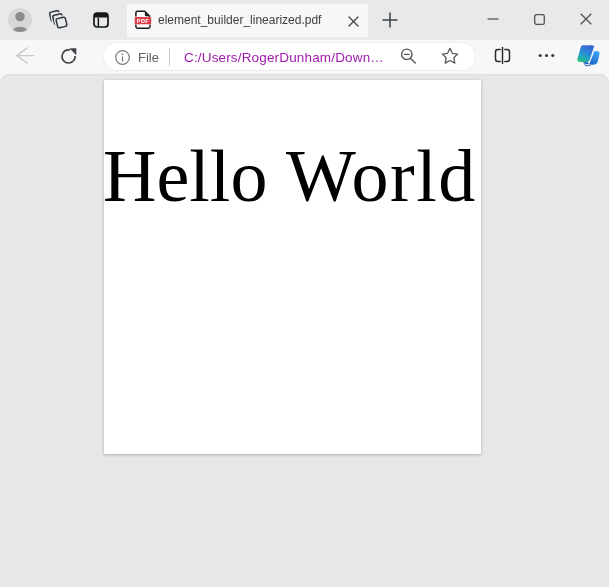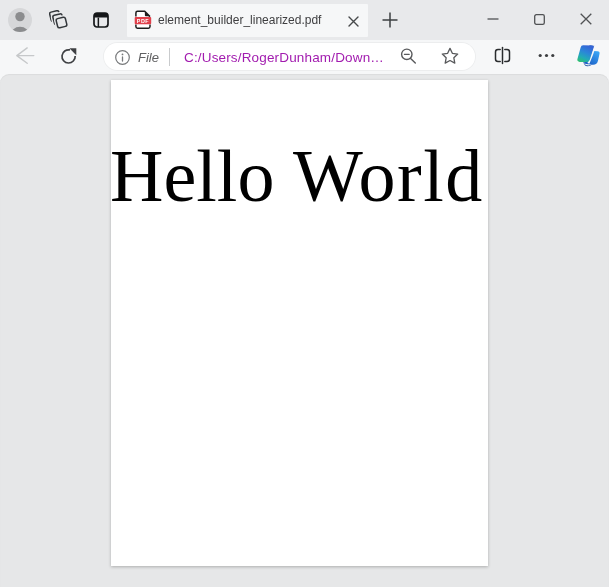--- a/index.html
+++ b/index.html
@@ -6,25 +6,25 @@
   html,body { width:609px; height:587px; overflow:hidden; }
   body { font-family:"Liberation Sans", sans-serif; position:relative; background:#f6f7f8; }
   .abs { position:absolute; }
   
   #titlebar { position:absolute; left:0; top:0; width:609px; height:40px; background:rgba(232,233,235,0.996); transform:translateZ(0); }
   #tab { position:absolute; left:127px; top:4px; width:241px; height:33px; background:rgba(246,247,248,0.996); border-radius:1px; }
   #tabtitle { position:absolute; left:31px; top:9px; font-size:12px; color:#3e3e40; letter-spacing:0px; white-space:nowrap; }
   
   #toolbar { position:absolute; left:0; top:40px; width:609px; height:34px; background:rgba(246,247,248,0.996); transform:translateZ(0); }
   #pill { position:absolute; left:104px; top:3px; width:371px; height:27px; background:rgba(255,255,255,0.996); border-radius:14px; box-shadow:0 0 0 1px rgba(0,0,0,0.04); }
-  #filelabel { position:absolute; left:34px; top:7px; font-size:13px; color:#606062;font-style:italic; }
+  #filelabel { position:absolute; left:34px; top:7px; font-size:13px; color:#606062; }
   #urltext { position:absolute; left:80px; top:6.5px; font-size:13.5px; letter-spacing:0.16px; color:#a21caf; white-space:nowrap; }
   
   #content { position:absolute; left:0; top:74px; width:609px; height:513px; background:rgba(230,231,232,0.996); border-radius:9px 9px 0 0; box-shadow:inset 0 1px 1px rgba(0,0,0,0.05); transform:translateZ(0); }
-  #page { position:absolute; left:111px; top:6px; width:377px; height:486px; background:rgba(255,255,255,0.996); box-shadow:0 1px 3px rgba(0,0,0,0.25); }
+  #page { position:absolute; left:104px; top:6px; width:377px; height:374px; background:rgba(255,255,255,0.996); box-shadow:0 1px 3px rgba(0,0,0,0.25); }
   #hello { position:absolute; left:-1px; top:54px; font-family:"Liberation Serif", serif; font-size:74px; color:#000; white-space:nowrap; }
 </style>
 </head>
 <body>
 
 <div id="titlebar">
 
   <svg class="abs" style="left:8px; top:8px;" width="24" height="24" viewBox="0 0 24 24">
     <defs>
         <clipPath id="avc">

